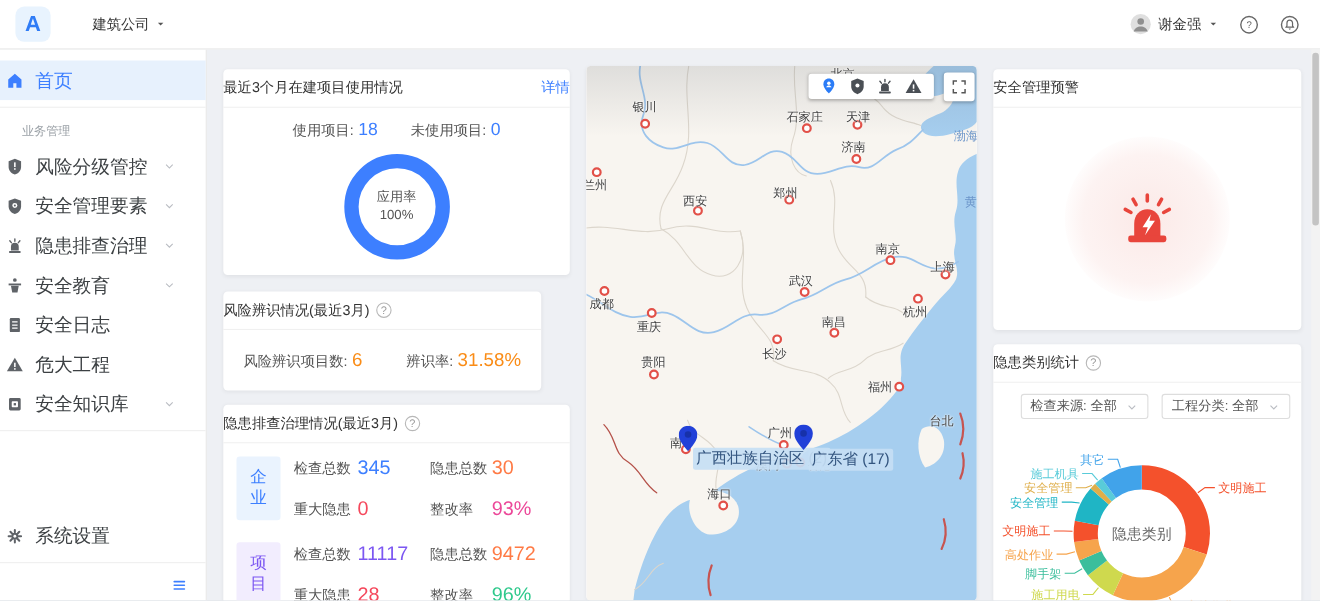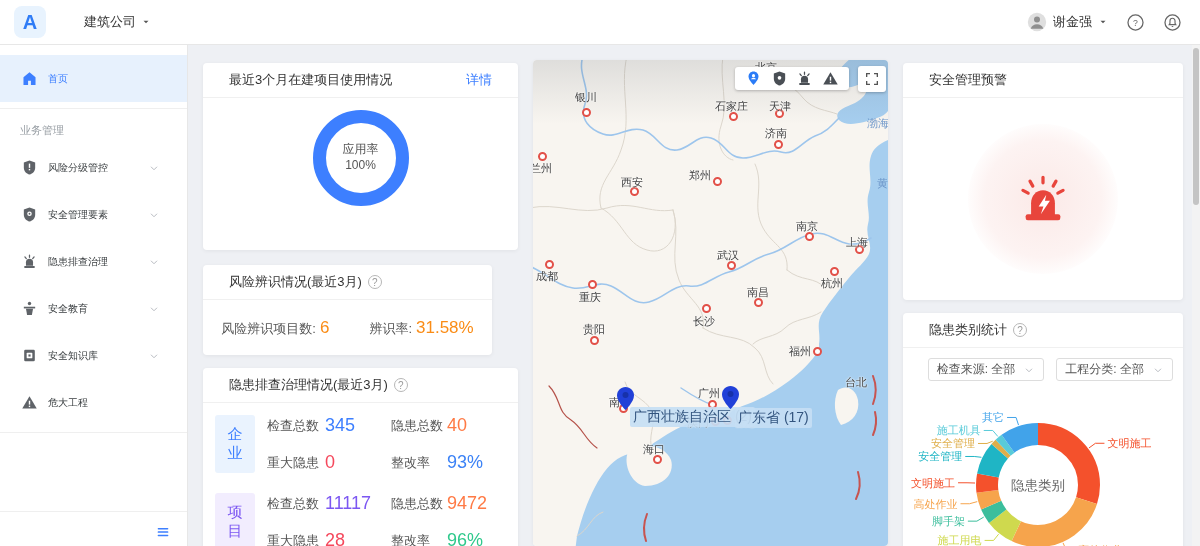--- a/index.html
+++ b/index.html
@@ -16,35 +16,35 @@
   .app-title { margin-left:10px; font-size:12px; color:#3a3a3a; line-height:1.35; }
   .org-select { margin-left:38px; font-size:13px; color:#333; display:flex; align-items:center; gap:5px; cursor:pointer; }
   .top-right { margin-left:auto; display:flex; align-items:center; gap:18px; margin-right:18px; }
   .user-chip { display:flex; align-items:center; gap:6px; font-size:13px; color:#333; cursor:pointer; }
   .icn { display:inline-flex; align-items:center; justify-content:center; }
   .icn svg { display:block; }
 
   
   .sidebar { position:absolute; left:0; top:45px; width:188px; height:501px; background:#fff;
              border-right:1px solid #e7e7e7; display:flex; flex-direction:column; padding-top:10px; z-index:20; }
-  .side-item { height:47px; display:flex; align-items:center; padding:0 14px 0 20px; cursor:pointer;
-               color:#3c4043; font-size:10px; flex:none; }
+  .side-item { height:36px; display:flex; align-items:center; padding:0 14px 0 4px; cursor:pointer;
+               color:#3c4043; font-size:17px; flex:none; }
   .side-item .icn { width:18px; height:18px; margin-right:10px; color:#5f6368; }
   .side-item .lbl { flex:1; }
   .side-item .chev { color:#b9bcc2; }
   .side-item.active { background:#e7f1fd; color:#3D7FFF; }
   .side-item.active .icn { color:#3D7FFF; }
   .side-divider { height:1px; background:#efefef; margin:6px 0; flex:none; }
   .side-section { font-size:11px; color:#9aa0a6; padding:8px 0 6px 20px; flex:none; }
   .side-spacer { flex:1; }
   .side-burger { height:28px; display:flex; align-items:center; justify-content:flex-end; padding-right:16px; flex:none; }
 
   
   .card { position:absolute; background:#fff; border-radius:4px; box-shadow:0 1px 4px rgba(0,0,0,.06); }
-  .card-head { height:35px; display:flex; align-items:center; padding:0 26px; border-bottom:1px solid #f0f0f0; }
+  .card-head { height:35px; display:flex; align-items:center; padding:0 0; border-bottom:1px solid #f0f0f0; }
   .card-title { font-size:13px; color:#333; }
   .help-dot { width:14px; height:14px; border:1px solid #b7b7b7; border-radius:50%; color:#9a9a9a;
               font-size:10px; display:inline-flex; align-items:center; justify-content:center; margin-left:6px; cursor:pointer; }
   .link { margin-left:auto; color:#3D7FFF; font-size:13px; cursor:pointer; }
 
   
   #card-usage { left:203px; top:63px; width:315px; height:187px; }
   .usage-stats { display:flex; justify-content:center; gap:30px; margin-top:12px; font-size:13px; color:#555; }
   .usage-stats b { color:#3D7FFF; font-size:16px; font-weight:500; margin-left:4px; }
   .ring { width:96px; height:96px; border-radius:50%; border:13px solid #3D7FFF; margin:12px auto 0;
@@ -221,60 +221,87 @@
         <span class="lbl">安全教育</span>
         <span class="icn chev">
           <svg width="12" height="12" viewBox="0 0 24 24" xmlns="http://www.w3.org/2000/svg">
             <path d="M6 9.5l6 6 6-6" fill="none" stroke="currentColor" stroke-width="2"></path>
           </svg>
         </span>
       </div>
       <div class="side-item">
         <span class="icn">
           <svg width="17" height="17" viewBox="0 0 24 24" xmlns="http://www.w3.org/2000/svg">
+            <rect x="5.5" y="3" width="13" height="18" rx="1.5" fill="currentColor"></rect>
+            <path d="M8.5 8h7M8.5 12h7M8.5 16h7" stroke="#fff" stroke-width="1.6"></path>
+          </svg>
+        </span>
+        <span class="lbl">安全日志</span>
+      </div>
+      <div class="side-item">
+        <span class="icn">
+          <svg width="17" height="17" viewBox="0 0 24 24" xmlns="http://www.w3.org/2000/svg">
+            <path d="M12 3L22.2 20.6H1.8z" fill="currentColor"></path>
+            <rect x="11" y="9.5" width="2" height="5.5" fill="#fff"></rect>
+            <rect x="11" y="16.5" width="2" height="2" fill="#fff"></rect>
+          </svg>
+        </span>
+        <span class="lbl">危大工程</span>
+      </div>
+      <div class="side-item">
+        <span class="icn">
+          <svg width="17" height="17" viewBox="0 0 24 24" xmlns="http://www.w3.org/2000/svg">
             <rect x="4.5" y="4" width="15" height="16" rx="1.8" fill="currentColor"></rect>
             <rect x="8" y="8" width="8" height="8" rx="1" fill="#fff"></rect>
             <rect x="10.5" y="10.5" width="3" height="3" fill="currentColor"></rect>
           </svg>
         </span>
         <span class="lbl">安全知识库</span>
         <span class="icn chev">
           <svg width="12" height="12" viewBox="0 0 24 24" xmlns="http://www.w3.org/2000/svg">
             <path d="M6 9.5l6 6 6-6" fill="none" stroke="currentColor" stroke-width="2"></path>
           </svg>
         </span>
       </div>
-      <div class="side-item">
-        <span class="icn">
-          <svg width="17" height="17" viewBox="0 0 24 24" xmlns="http://www.w3.org/2000/svg">
-            <path d="M12 3L22.2 20.6H1.8z" fill="currentColor"></path>
-            <rect x="11" y="9.5" width="2" height="5.5" fill="#fff"></rect>
-            <rect x="11" y="16.5" width="2" height="2" fill="#fff"></rect>
-          </svg>
-        </span>
-        <span class="lbl">危大工程</span>
-      </div>
       <div class="side-divider"></div>
       <div class="side-spacer"></div>
+      <div class="side-item">
+        <span class="icn">
+          <svg width="17" height="17" viewBox="0 0 24 24" xmlns="http://www.w3.org/2000/svg">
+            <path d="M12 4v3M12 17v3M4 12h3M17 12h3M6.3 6.3l2.1 2.1M15.6 15.6l2.1 2.1M17.7 6.3l-2.1 2.1M8.4 15.6l-2.1 2.1" stroke="currentColor" stroke-width="2.6" stroke-linecap="round"></path>
+            <circle cx="12" cy="12" r="4.6" fill="currentColor"></circle>
+            <circle cx="12" cy="12" r="1.8" fill="#fff"></circle>
+          </svg>
+        </span>
+        <span class="lbl">系统设置</span>
+      </div>
       <div class="side-divider"></div>
       <div class="side-burger">
         <span class="icn">
           <svg width="16" height="16" viewBox="0 0 24 24" xmlns="http://www.w3.org/2000/svg">
             <rect x="4" y="6" width="16" height="2.2" rx="1" fill="#3D7FFF"></rect>
             <rect x="4" y="11" width="16" height="2.2" rx="1" fill="#3D7FFF"></rect>
             <rect x="4" y="16" width="16" height="2.2" rx="1" fill="#3D7FFF"></rect>
           </svg>
         </span>
       </div>
     </div>
 
   <div class="card" id="card-usage">
     <div class="card-head">
       <span class="card-title">最近3个月在建项目使用情况</span>
       <span class="link">详情</span>
+    </div>
+    <div class="usage-stats">
+      <span>
+        <span>使用项目:</span><b>18</b>
+      </span>
+      <span>
+        <span>未使用项目:</span><b>0</b>
+      </span>
     </div>
     <div class="ring">
       <div>
         <div>应用率</div>
         <div>100%</div>
       </div>
     </div>
   </div>
 
   <div class="card" id="card-risk">
@@ -297,25 +324,25 @@
       <span class="card-title">隐患排查治理情况(最近3月)</span>
       <span class="help-dot">?</span>
     </div>
     <div class="hz-body" id="hz-body">
         <div class="hz-group">
           <div class="hz-tag" style="color: rgb(61, 127, 255); background: rgb(234, 243, 254);">企<br>业</div>
           <div class="hz-grid">
             <span class="ml">检查总数</span>
             <span class="mv" style="color: rgb(61, 127, 255);">345</span>
             <span class="ml">隐患总数</span>
-            <span class="mv" style="color: rgb(255, 122, 69);">40</span>
+            <span class="mv" style="color: rgb(255, 122, 69);">30</span>
             <span class="ml">重大隐患</span>
             <span class="mv" style="color: rgb(245, 72, 92);">0</span>
             <span class="ml">整改率</span>
-            <span class="mv" style="color: #3b82f6;">93%</span>
+            <span class="mv" style="color: #ec4899;">93%</span>
           </div>
         </div>
         <div class="hz-group">
           <div class="hz-tag" style="color: rgb(124, 87, 242); background: rgb(242, 237, 254);">项<br>目</div>
           <div class="hz-grid">
             <span class="ml">检查总数</span>
             <span class="mv" style="color: rgb(124, 87, 242);">11117</span>
             <span class="ml">隐患总数</span>
             <span class="mv" style="color: rgb(255, 122, 69);">9472</span>
             <span class="ml">重大隐患</span>
@@ -365,21 +392,21 @@
         <span class="city" style="left: 182px; top: 39px;">石家庄</span>
         <span class="cdot" style="left: 242px; top: 49px;"></span>
         <span class="city" style="left: 236px; top: 39px;">天津</span>
         <span class="cdot" style="left: 241px; top: 80px;"></span>
         <span class="city" style="left: 232px; top: 66px;">济南</span>
         <span class="cdot" style="left: 5px; top: 92px;"></span>
         <span class="city" style="left: -3px; top: 101px;">兰州</span>
         <span class="cdot" style="left: 97px; top: 127px;"></span>
         <span class="city" style="left: 88px; top: 115px;">西安</span>
         <span class="cdot" style="left: 180px; top: 117px;"></span>
-        <span class="city" style="left: 156px; top: 108px;">郑州</span>
+        <span class="city" style="left: 170px; top: 108px;">郑州</span>
         <span class="cdot" style="left: 272px; top: 172px;"></span>
         <span class="city" style="left: 263px; top: 159px;">南京</span>
         <span class="cdot" style="left: 322px; top: 185px;"></span>
         <span class="city" style="left: 313px; top: 175px;">上海</span>
         <span class="cdot" style="left: 194px; top: 201px;"></span>
         <span class="city" style="left: 184px; top: 188px;">武汉</span>
         <span class="cdot" style="left: 12px; top: 200px;"></span>
         <span class="city" style="left: 3px; top: 209px;">成都</span>
         <span class="cdot" style="left: 55px; top: 220px;"></span>
         <span class="city" style="left: 46px; top: 230px;">重庆</span>

